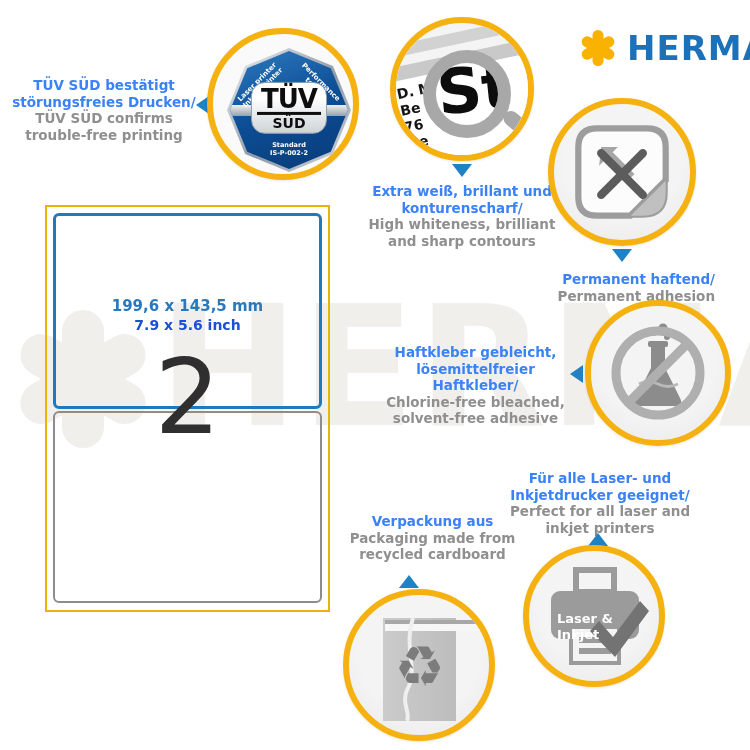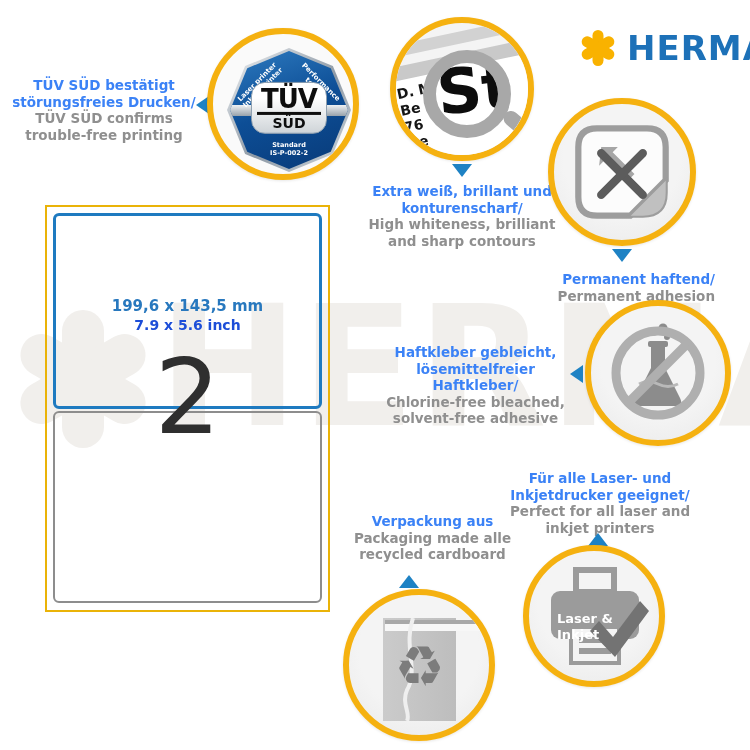--- a/index.html
+++ b/index.html
@@ -152,21 +152,21 @@
 
   <div class="cap" style="left:488px;top:470px;width:224px;">
     <div class="de">Für alle Laser- und</div>
     <div class="de">Inkjetdrucker geeignet/</div>
     <div class="en">Perfect for all laser and</div>
     <div class="en">inkjet printers</div>
   </div>
 
   <div class="cap" style="left:330px;top:513px;width:205px;">
     <div class="de">Verpackung aus</div>
-    <div class="en">Packaging made alle</div>
+    <div class="en">Packaging made from</div>
     <div class="en">recycled cardboard</div>
   </div>
 
   <div class="tri tri-left" style="left:196px;top:96px;"></div>
   <div class="tri tri-down" style="left:452px;top:164px;"></div>
   <div class="tri tri-down" style="left:612px;top:249px;"></div>
   <div class="tri tri-left" style="left:570px;top:365px;"></div>
   <div class="tri tri-up" style="left:588px;top:533px;"></div>
   <div class="tri tri-up" style="left:399px;top:575px;"></div>
 

